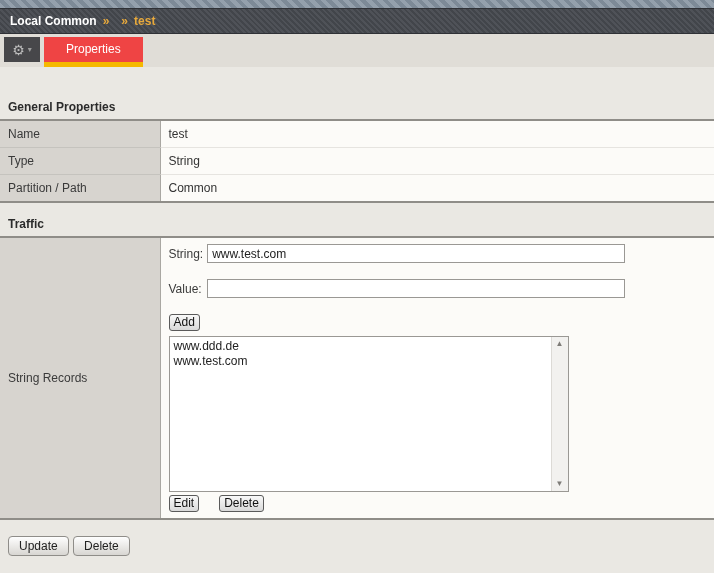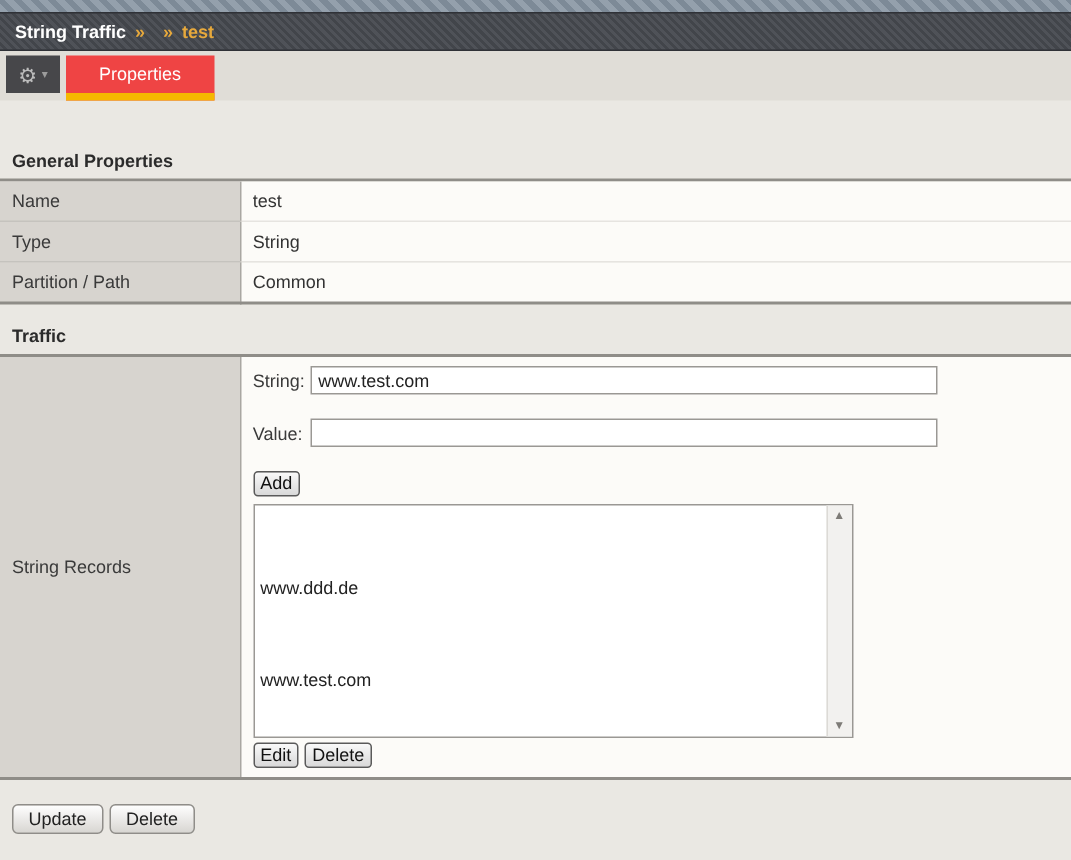--- a/index.html
+++ b/index.html
@@ -109,31 +109,31 @@
     cursor: pointer;
   }
   .listbox {
     width: 400px; height: 156px;
     margin: 5px 0 3px 0;
     border: 1px solid #9a9894;
     background: #fff;
     display: flex;
   }
   .list-items { flex: 1; padding: 2px 0; overflow: hidden; }
-  .list-item { padding: 0 4px; line-height: 15px; color: #222; cursor: default; margin-top: 46px; }
+  .list-item { padding: 0 4px; line-height: 15px; color: #222; cursor: default; }
   .scrollbar {
     width: 17px;
     background: #f2f1ef;
     border-left: 1px solid #dcdad6;
     display: flex; flex-direction: column;
     justify-content: space-between; align-items: center;
     padding: 3px 0;
   }
   .sb-arrow { color: #7d7b77; font-size: 8px; line-height: 8px; }
-  .btn-row { display: flex; gap: 4px; }
+  .btn-row { display: flex; gap: 20px; }
 
   
   .footer-buttons { margin: 16px 0 0 8px; }
   .btn-big {
     background: linear-gradient(#fefefe, #d8d6d2);
     border: 1px solid #8f8d89;
     border-radius: 4px;
     padding: 2px 10px;
     font-family: "Liberation Sans", sans-serif;
     font-size: 12px;
@@ -143,21 +143,21 @@
   }
 </style>
 </head>
 <body>
 
 <div>
 
   <div class="stripe-top"></div>
 
   <div class="breadcrumb-bar">
-    <span class="crumb">String Traffic</span>
+    <span class="crumb">Local Common</span>
     <span class="crumb-sep">»</span>
     <span class="crumb-sep">»</span>
     <span class="crumb current">test</span>
   </div>
 
   <div class="tab-strip">
     <div class="gear-btn">
       <span class="gear-glyph">⚙</span>
       <span class="gear-caret">▾</span>
     </div>

